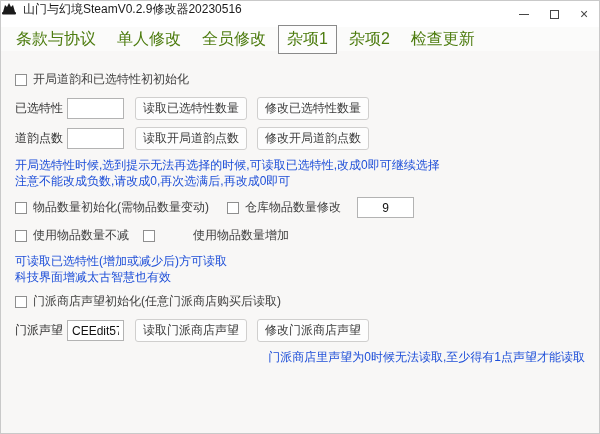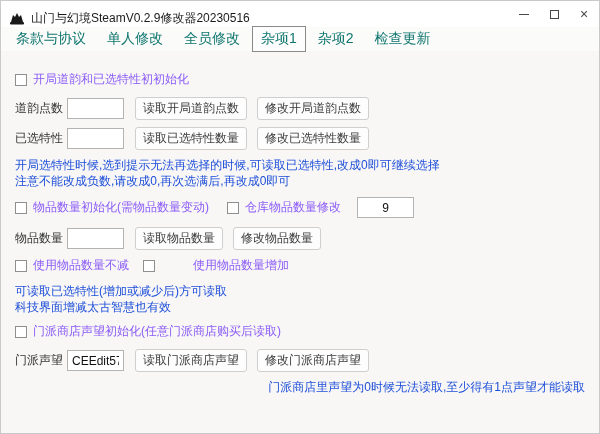--- a/index.html
+++ b/index.html
@@ -10,55 +10,54 @@
     width: 600px; height: 434px;
     border: 1px solid #c9c9c9;
     background: #f8f7f6;
     position: relative;
     overflow: hidden;
   }
 
   
   .titlebar {
     height: 26px; background: #ffffff;
-    display: flex; align-items: flex-end;
-    padding-left: 8px;
+    display: flex; align-items: flex-start;
   }
   .app-icon { width: 16px; height: 16px; margin-right: 6px; flex: 0 0 auto; }
   .title-text { font-size: 12px; color: #1b1b1b; flex: 1 1 auto; white-space: nowrap; overflow: hidden; }
   .win-controls { display: flex; align-items: stretch; height: 26px; }
   .win-btn {
     width: 30px; display: flex; align-items: center; justify-content: center;
     color: #474747; font-size: 13px; cursor: default; user-select: none;
   }
   .win-btn.min span { display:block; width:10px; height:1px; background:#474747; }
   .win-btn.max span { display:block; width:9px; height:9px; border:1px solid #474747; }
   .win-btn.close { font-size: 14px; }
 
   
   .menubar {
     height: 24px; background: #fbfbfa;
     display: flex; align-items: center;
-    padding-left: 6px; font-size: 14px; color: #0f766e;
+    padding-left: 6px; font-size: 16px; color: #4d7c0f;
   }
   .menu-item {
     padding: 3px 8px; margin-right: 3px; border: 1px solid transparent;
     white-space: nowrap; cursor: default;
   }
   .menu-item.active { border-color: #8a8a8a; background: #fdfdfd; }
 
   
   .content { padding: 10px 14px 0 14px; font-size: 12px; color: #333; }
 
   .cb-row { display: flex; align-items: center; margin: 2px 0 9px 0; }
   .cb {
     width: 12px; height: 12px; border: 1px solid #8f8f8f; background: #fff;
     display: inline-block; margin-right: 6px; flex: 0 0 auto;
   }
-  .cb-label { color: #8b5cf6; white-space: nowrap; }
+  .cb-label { color: #404040; white-space: nowrap; }
   .cb-group { display: flex; align-items: center; }
 
   .field-row { display: flex; align-items: center; margin: 0 0 7px 0; }
   .field-label { width: 52px; flex: 0 0 auto; color: #333; white-space: nowrap; }
   .text-input {
     width: 57px; height: 21px; border: 1px solid #b3b3b3; background: #fff;
     font-family: inherit; font-size: 12px; color: #111;
     padding: 0 4px; margin-right: 11px; outline: none;
   }
   .num-input { text-align: center; }
@@ -105,54 +104,48 @@
   </div>
 
   <div class="content">
 
     <div class="cb-row mt-extra">
       <span class="cb"></span>
       <span class="cb-label">开局道韵和已选特性初初始化</span>
     </div>
 
     <div class="field-row">
+      <span class="field-label">已选特性</span>
+      <input class="text-input" value="" style="">
+      <button class="btn">读取已选特性数量</button>
+      <button class="btn">修改已选特性数量</button>
+    </div>
+
+    <div class="field-row">
       <span class="field-label">道韵点数</span>
       <input class="text-input" value="" style="">
       <button class="btn">读取开局道韵点数</button>
       <button class="btn">修改开局道韵点数</button>
-    </div>
-
-    <div class="field-row">
-      <span class="field-label">已选特性</span>
-      <input class="text-input" value="" style="">
-      <button class="btn">读取已选特性数量</button>
-      <button class="btn">修改已选特性数量</button>
     </div>
 
     <div class="warning">
       <div>开局选特性时候,选到提示无法再选择的时候,可读取已选特性,改成0即可继续选择</div>
       <div>注意不能改成负数,请改成0,再次选满后,再改成0即可</div>
     </div>
 
     <div class="cb-row">
       <span class="cb"></span>
       <span class="cb-label">物品数量初始化(需物品数量变动)</span>
       <span class="cb-group" style="margin-left:18px;font-family:Liberation Serif, serif;">
         <span class="cb"></span>
         <span class="cb-label">仓库物品数量修改</span>
       </span>
       <input class="text-input num-input" style="margin-left: 16px; margin-right: 0px;" value="9">
     </div>
 
-    <div class="field-row">
-      <span class="field-label">物品数量</span>
-      <input class="text-input" value="" style="">
-      <button class="btn">读取物品数量</button>
-      <button class="btn">修改物品数量</button>
-    </div>
 
     <div class="cb-row">
       <span class="cb"></span>
       <span class="cb-label">使用物品数量不减</span>
       <span class="cb-group" style="margin-left:14px;gap:32px;">
         <span class="cb"></span>
         <span class="cb-label">使用物品数量增加</span>
       </span>
     </div>
 

